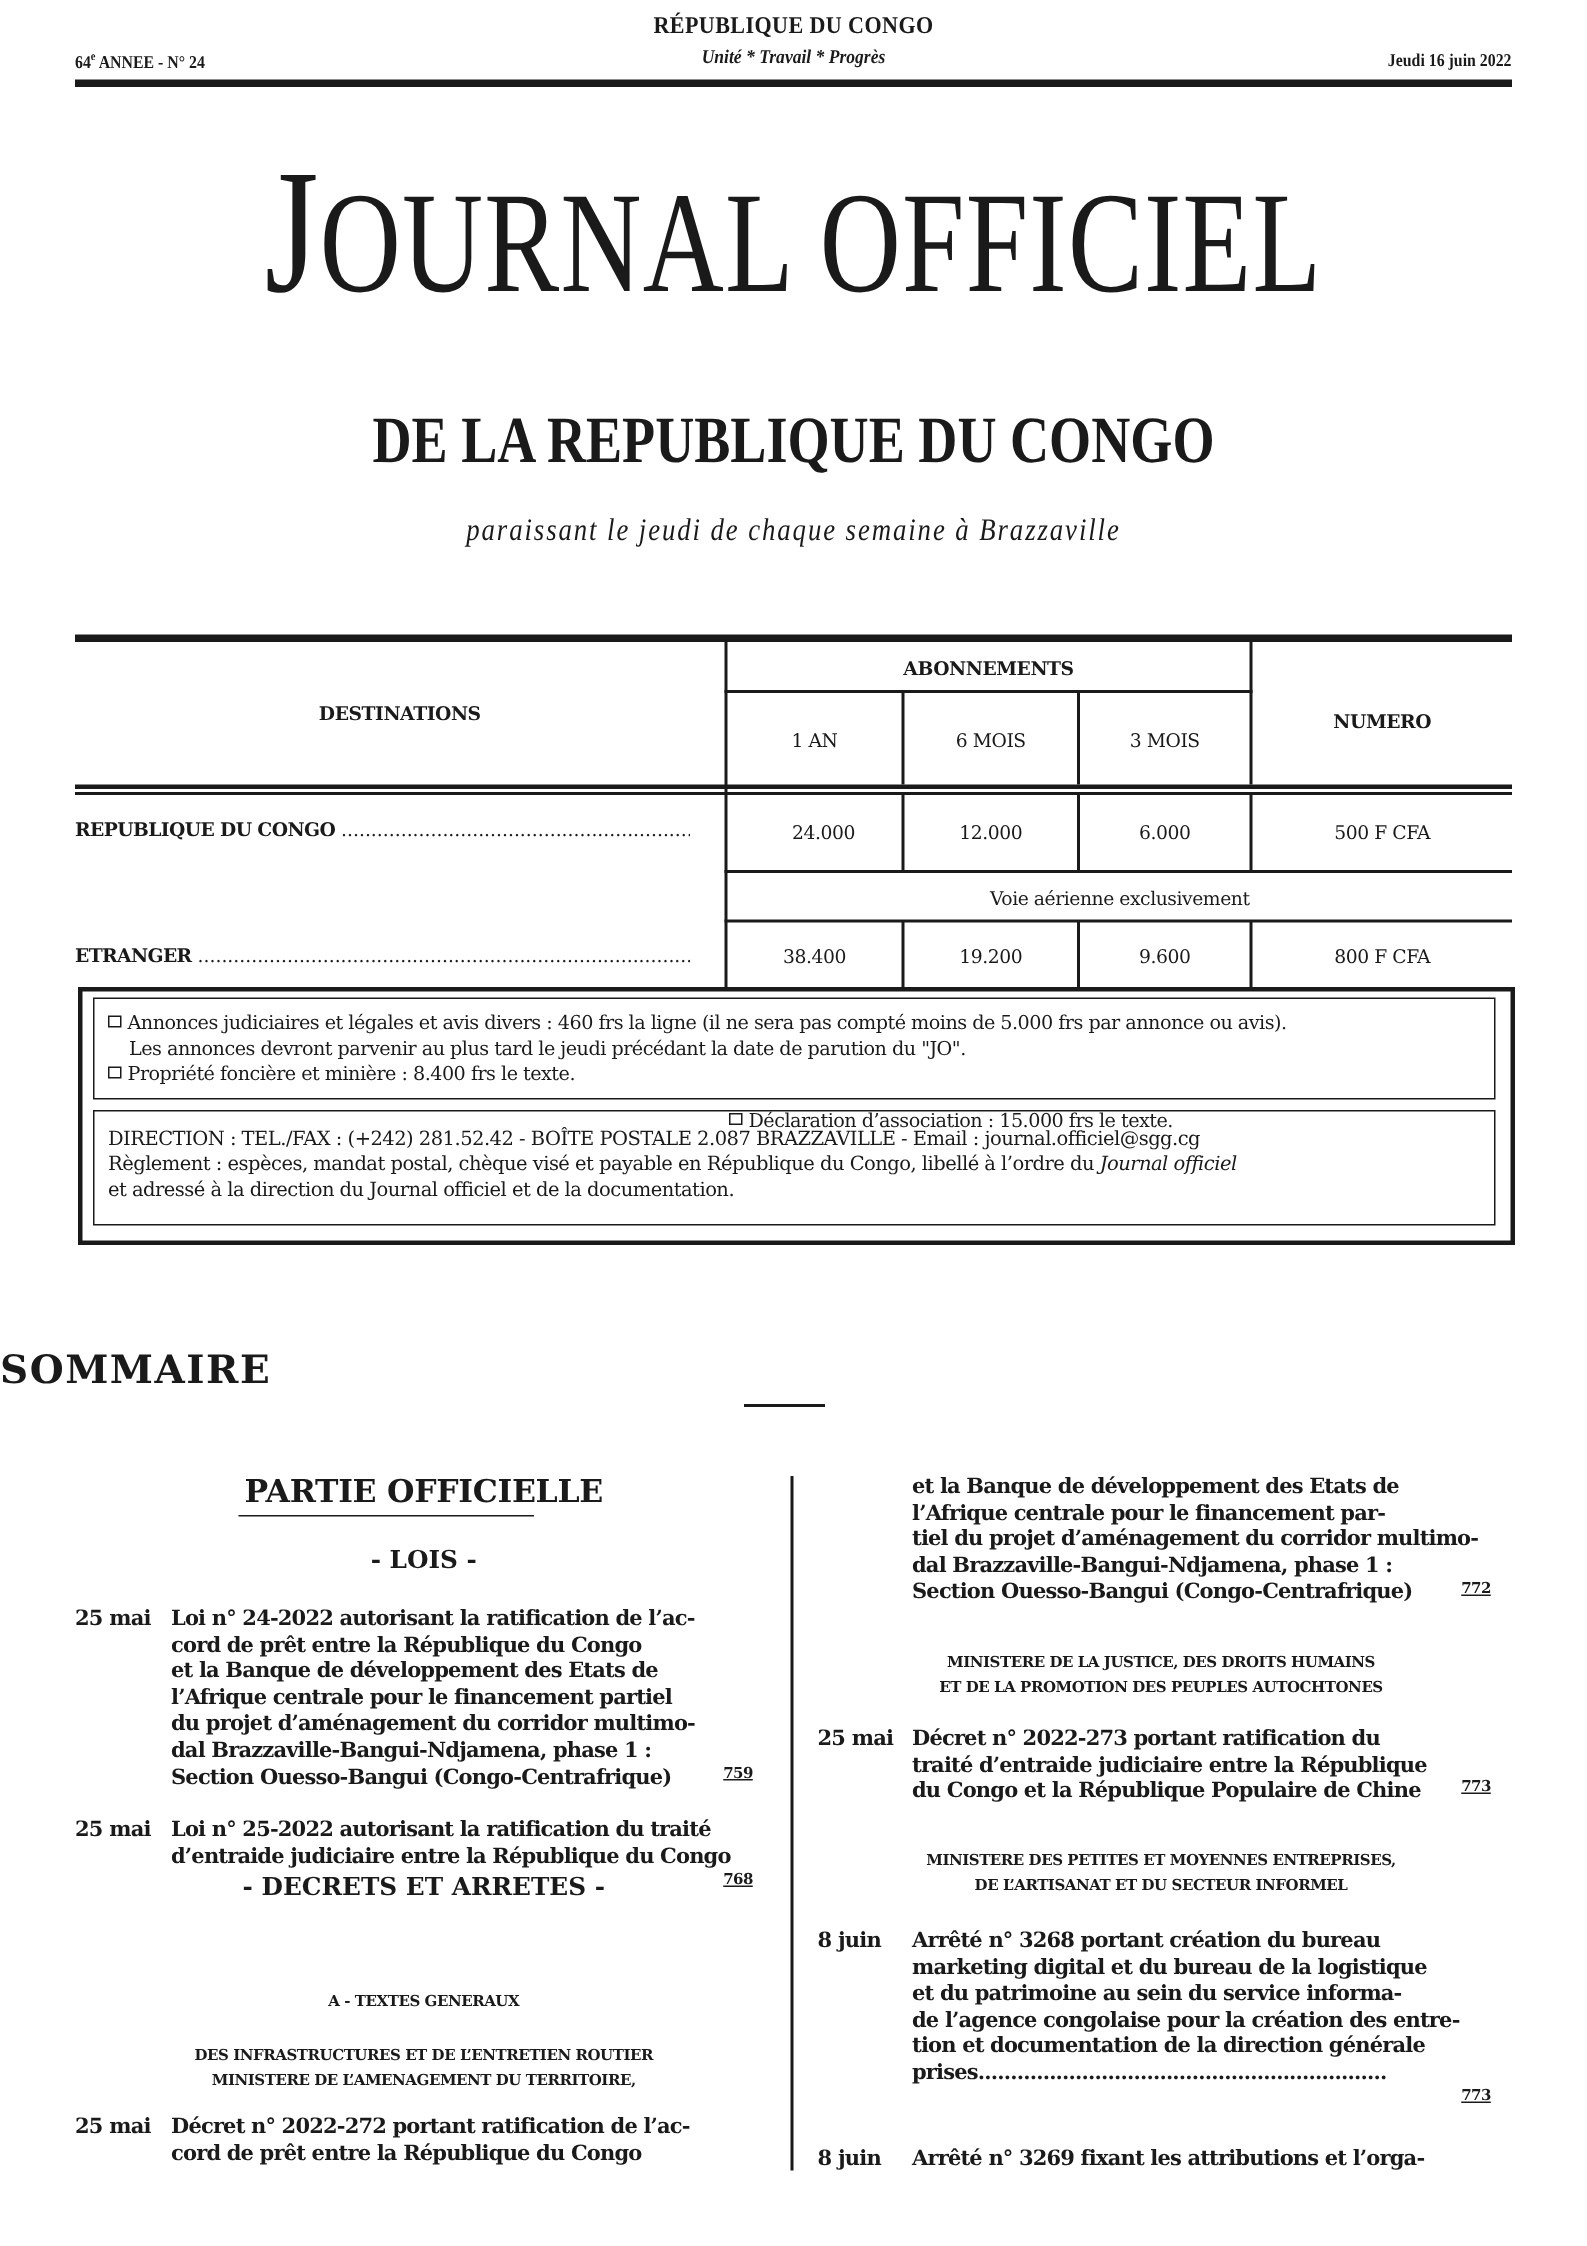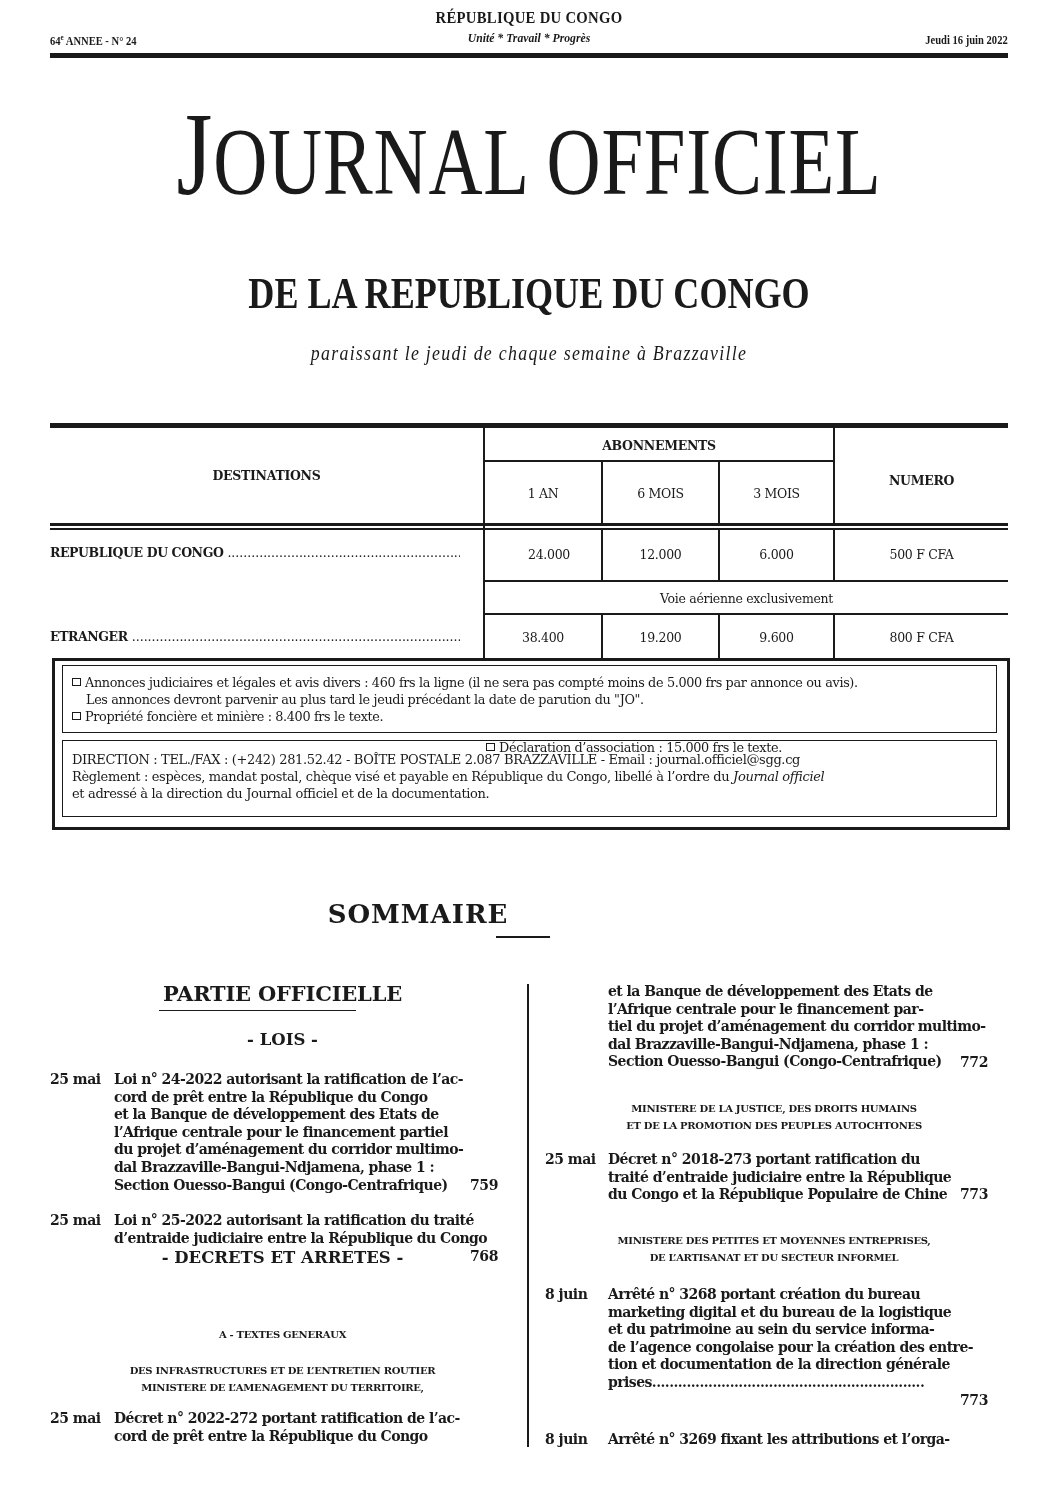--- a/index.html
+++ b/index.html
@@ -34,33 +34,33 @@
   
   .outer-box { left: 52px; top: 658px; width: 952px; height: 166px; border: 3px solid #1a1a1a; }
   .inner-box1 { left: 62px; top: 665px; width: 933px; height: 66px; border: 1.5px solid #1a1a1a; }
   .inner-box2 { left: 62px; top: 740px; width: 933px; height: 75px; border: 1.5px solid #1a1a1a; }
   .note { font-family: "DejaVu Serif", serif; font-weight: normal; font-size: 13px; letter-spacing: -0.35px; white-space: nowrap; line-height: 17px; }
   .note-sm { font-family: "DejaVu Serif", serif; font-size: 12.8px; letter-spacing: -0.35px; white-space: nowrap; line-height: 17px; }
   .bullet { display: inline-block; width: 7px; height: 6px; border: 1.5px solid #1a1a1a; margin-right: 4px; vertical-align: 1px; }
   .ital { font-style: italic; }
 
   
-  .som-title { top: 899px; left: 0; width: 836px; text-align: center; font-family: "DejaVu Serif", serif; font-weight: bold; font-size: 26px; letter-spacing: 1px; }
+  .som-title { top: 899px; left: 0; width: 836px; text-align: left; font-family: "DejaVu Serif", serif; font-weight: bold; font-size: 26px; letter-spacing: 1px; }
   .som-rule { left: 496px; top: 936px; width: 54px; height: 2px; background: #1a1a1a; }
   .col-div { left: 527px; top: 984px; width: 2px; height: 463px; background: #1a1a1a; }
 
   .sec-h1 { font-family: "DejaVu Serif", serif; font-weight: bold; font-size: 21px; text-align: center; letter-spacing: -0.2px; }
   .sec-rule { height: 1px; background: #1a1a1a; }
   .sec-h2 { font-family: "DejaVu Serif", serif; font-weight: bold; font-size: 16.5px; text-align: center; }
   .sec-h3 { font-family: "DejaVu Serif", serif; font-weight: bold; font-size: 10px; text-align: center; line-height: 17px; letter-spacing: -0.3px; }
 
   .entry-date { font-family: "DejaVu Serif", serif; font-weight: bold; font-size: 14px; letter-spacing: -0.5px; white-space: nowrap; }
   .entry-text { font-family: "DejaVu Serif", serif; font-weight: bold; font-size: 14px; line-height: 17.6px; letter-spacing: -0.55px; }
   .entry-text div { white-space: nowrap; }
-  .entry-page { font-family: "DejaVu Serif", serif; font-weight: bold; font-size: 14px; letter-spacing: -0.4px; text-align: left; }
+  .entry-page { font-family: "DejaVu Serif", serif; font-weight: bold; font-size: 10px; letter-spacing: -0.4px; text-align: center; text-decoration: underline; }
 </style>
 </head>
 <body>
 
 <div class="abs hdr-center rep">RÉPUBLIQUE DU CONGO</div>
 <div class="abs hdr-center motto">Unité * Travail * Progrès</div>
 <div class="abs annee"><span>64</span><sup>e</sup><span> ANNEE - N° 24</span></div>
 <div class="abs date">Jeudi 16 juin 2022</div>
 <div class="abs rule-top"></div>
 
@@ -175,21 +175,21 @@
   </div>
   <div class="abs entry-page" style="left:960px; top:1054px; width:48px;">772</div>
 
   <div class="abs sec-h3" style="left:540px; top:1100px; width:468px;">
     <div>MINISTERE DE LA JUSTICE, DES DROITS HUMAINS</div>
     <div>ET DE LA PROMOTION DES PEUPLES AUTOCHTONES</div>
   </div>
 
   <div class="abs entry-date" style="left:545px; top:1151px;">25 mai</div>
   <div class="abs entry-text" style="left:608px; top:1151px;">
-    <div>Décret n° 2018-273 portant ratification du</div>
+    <div>Décret n° 2022-273 portant ratification du</div>
     <div>traité d’entraide judiciaire entre la République</div>
     <div>du Congo et la République Populaire de Chine</div>
   </div>
   <div class="abs entry-page" style="left:960px; top:1186px; width:48px;">773</div>
 
   <div class="abs sec-h3" style="left:540px; top:1232px; width:468px;">
     <div>MINISTERE DES PETITES ET MOYENNES ENTREPRISES,</div>
     <div>DE L’ARTISANAT ET DU SECTEUR INFORMEL</div>
   </div>
 

